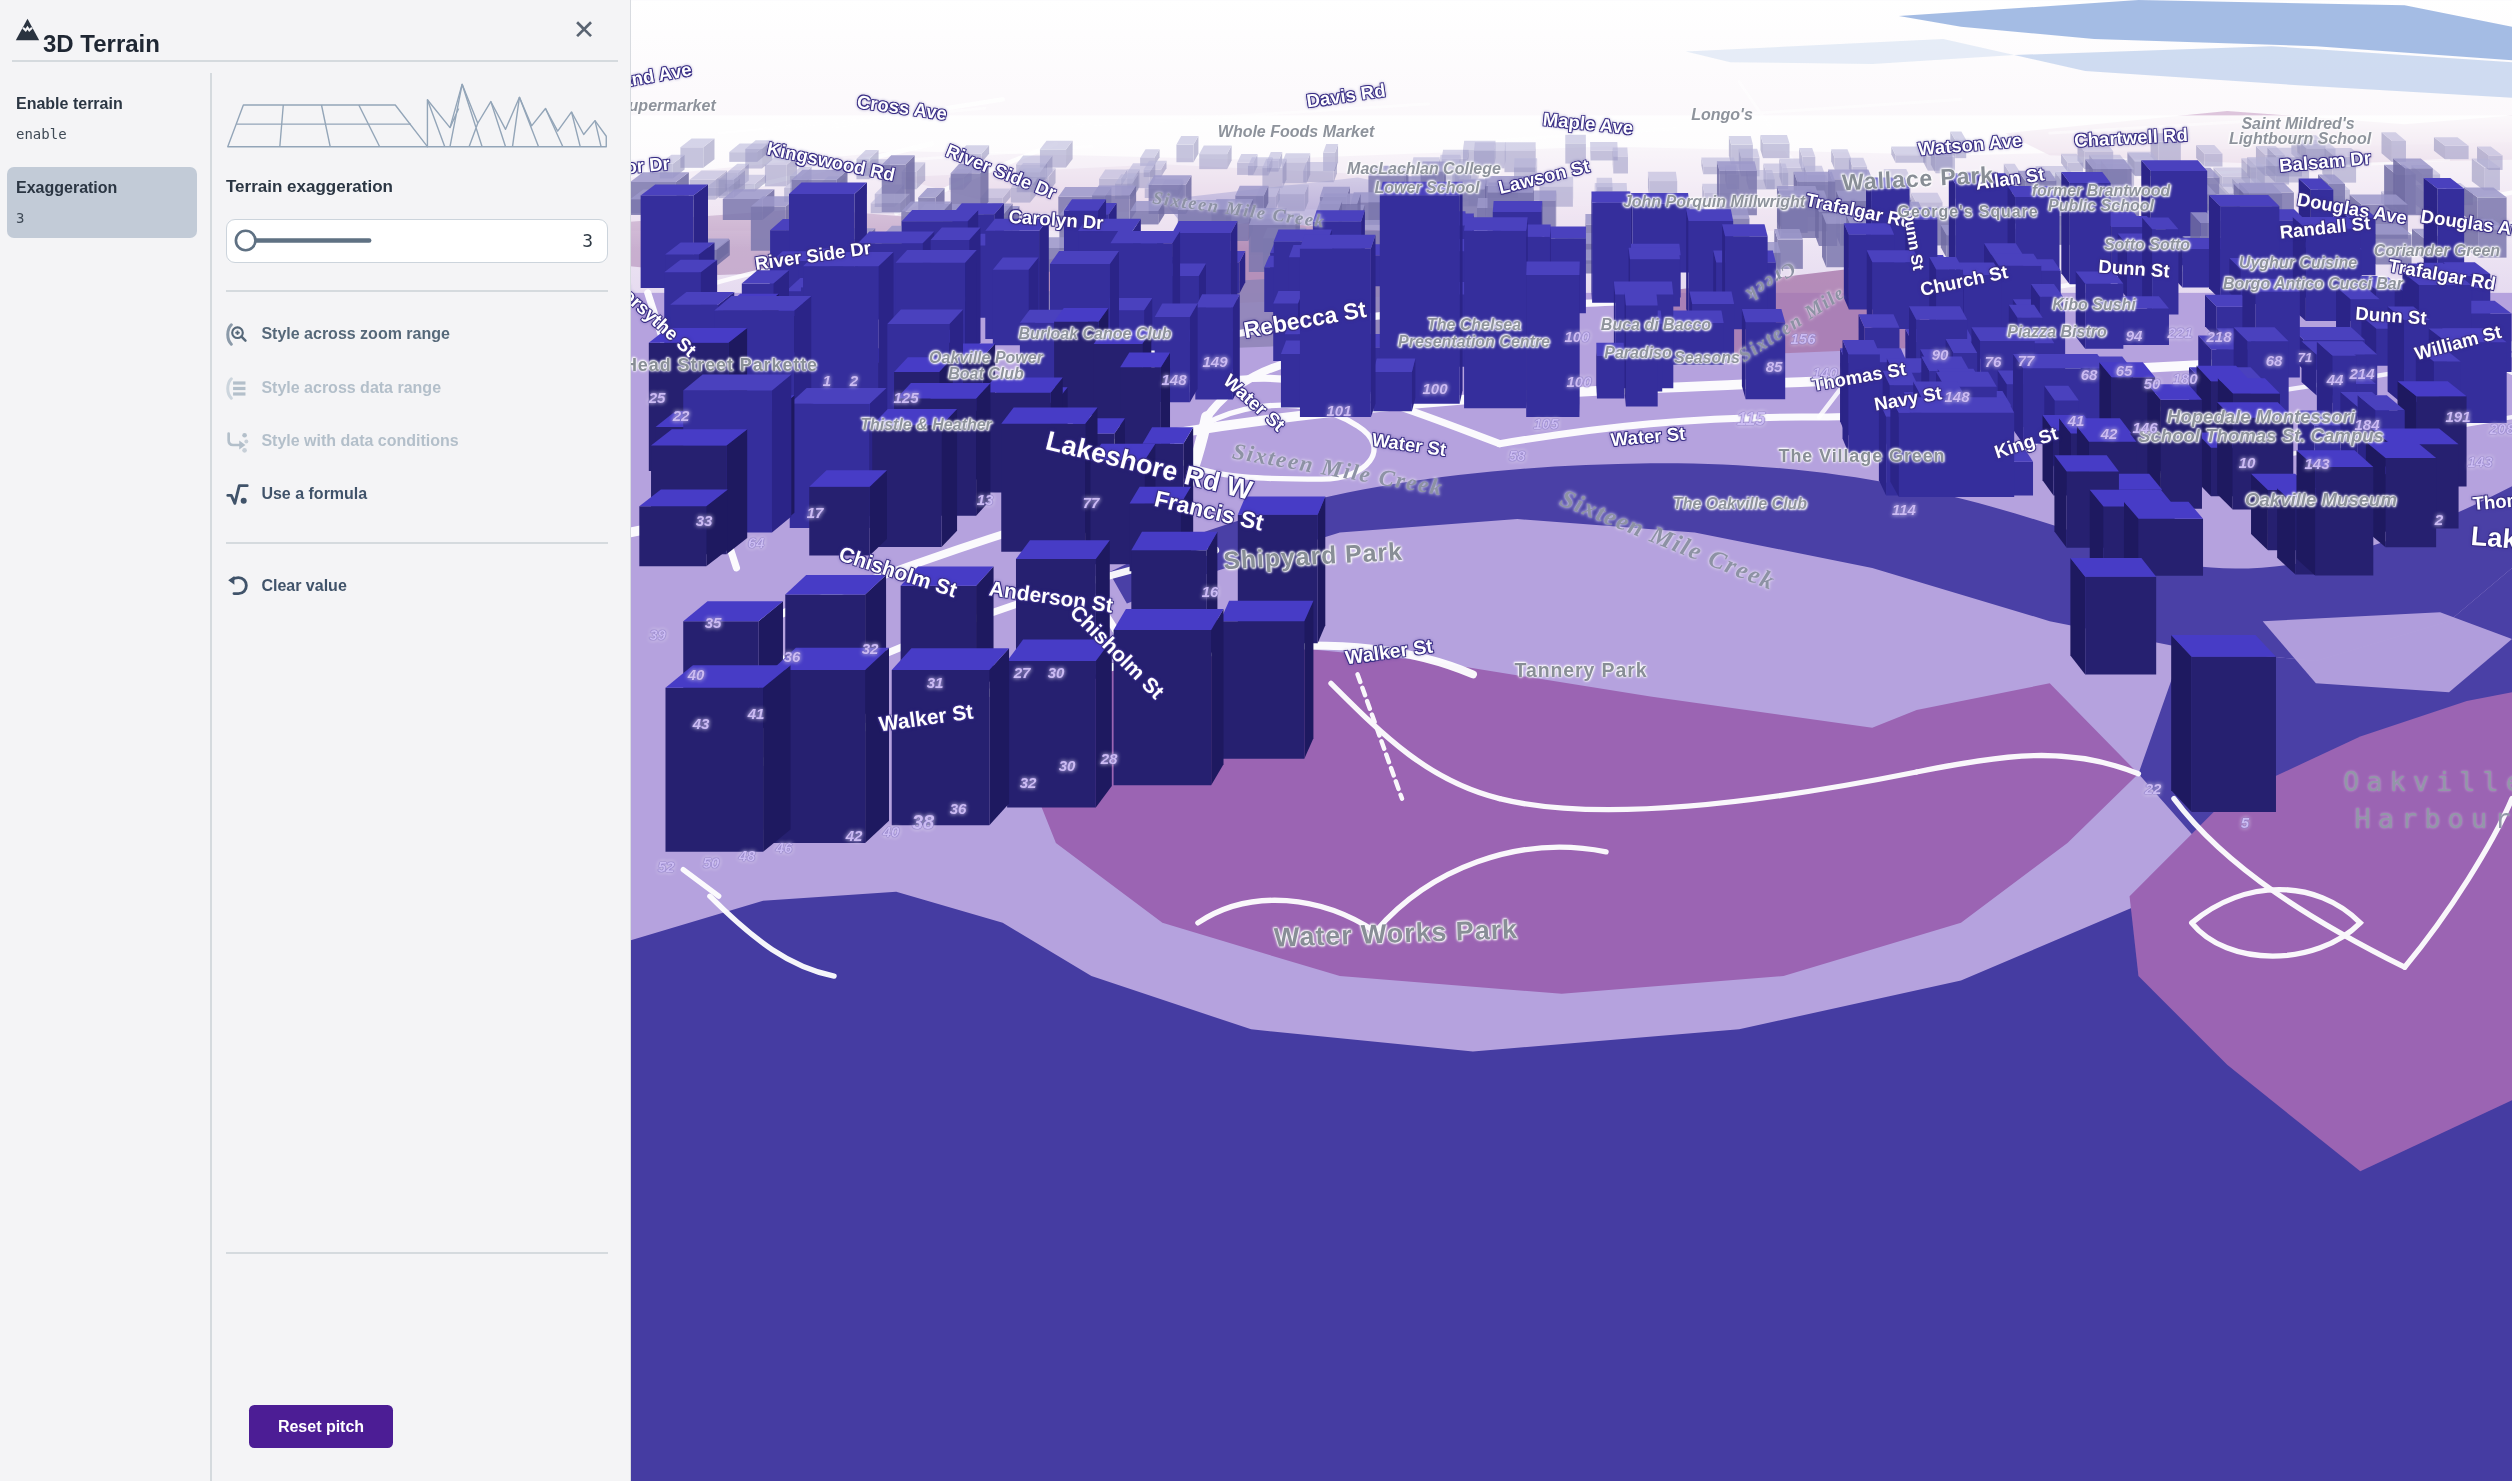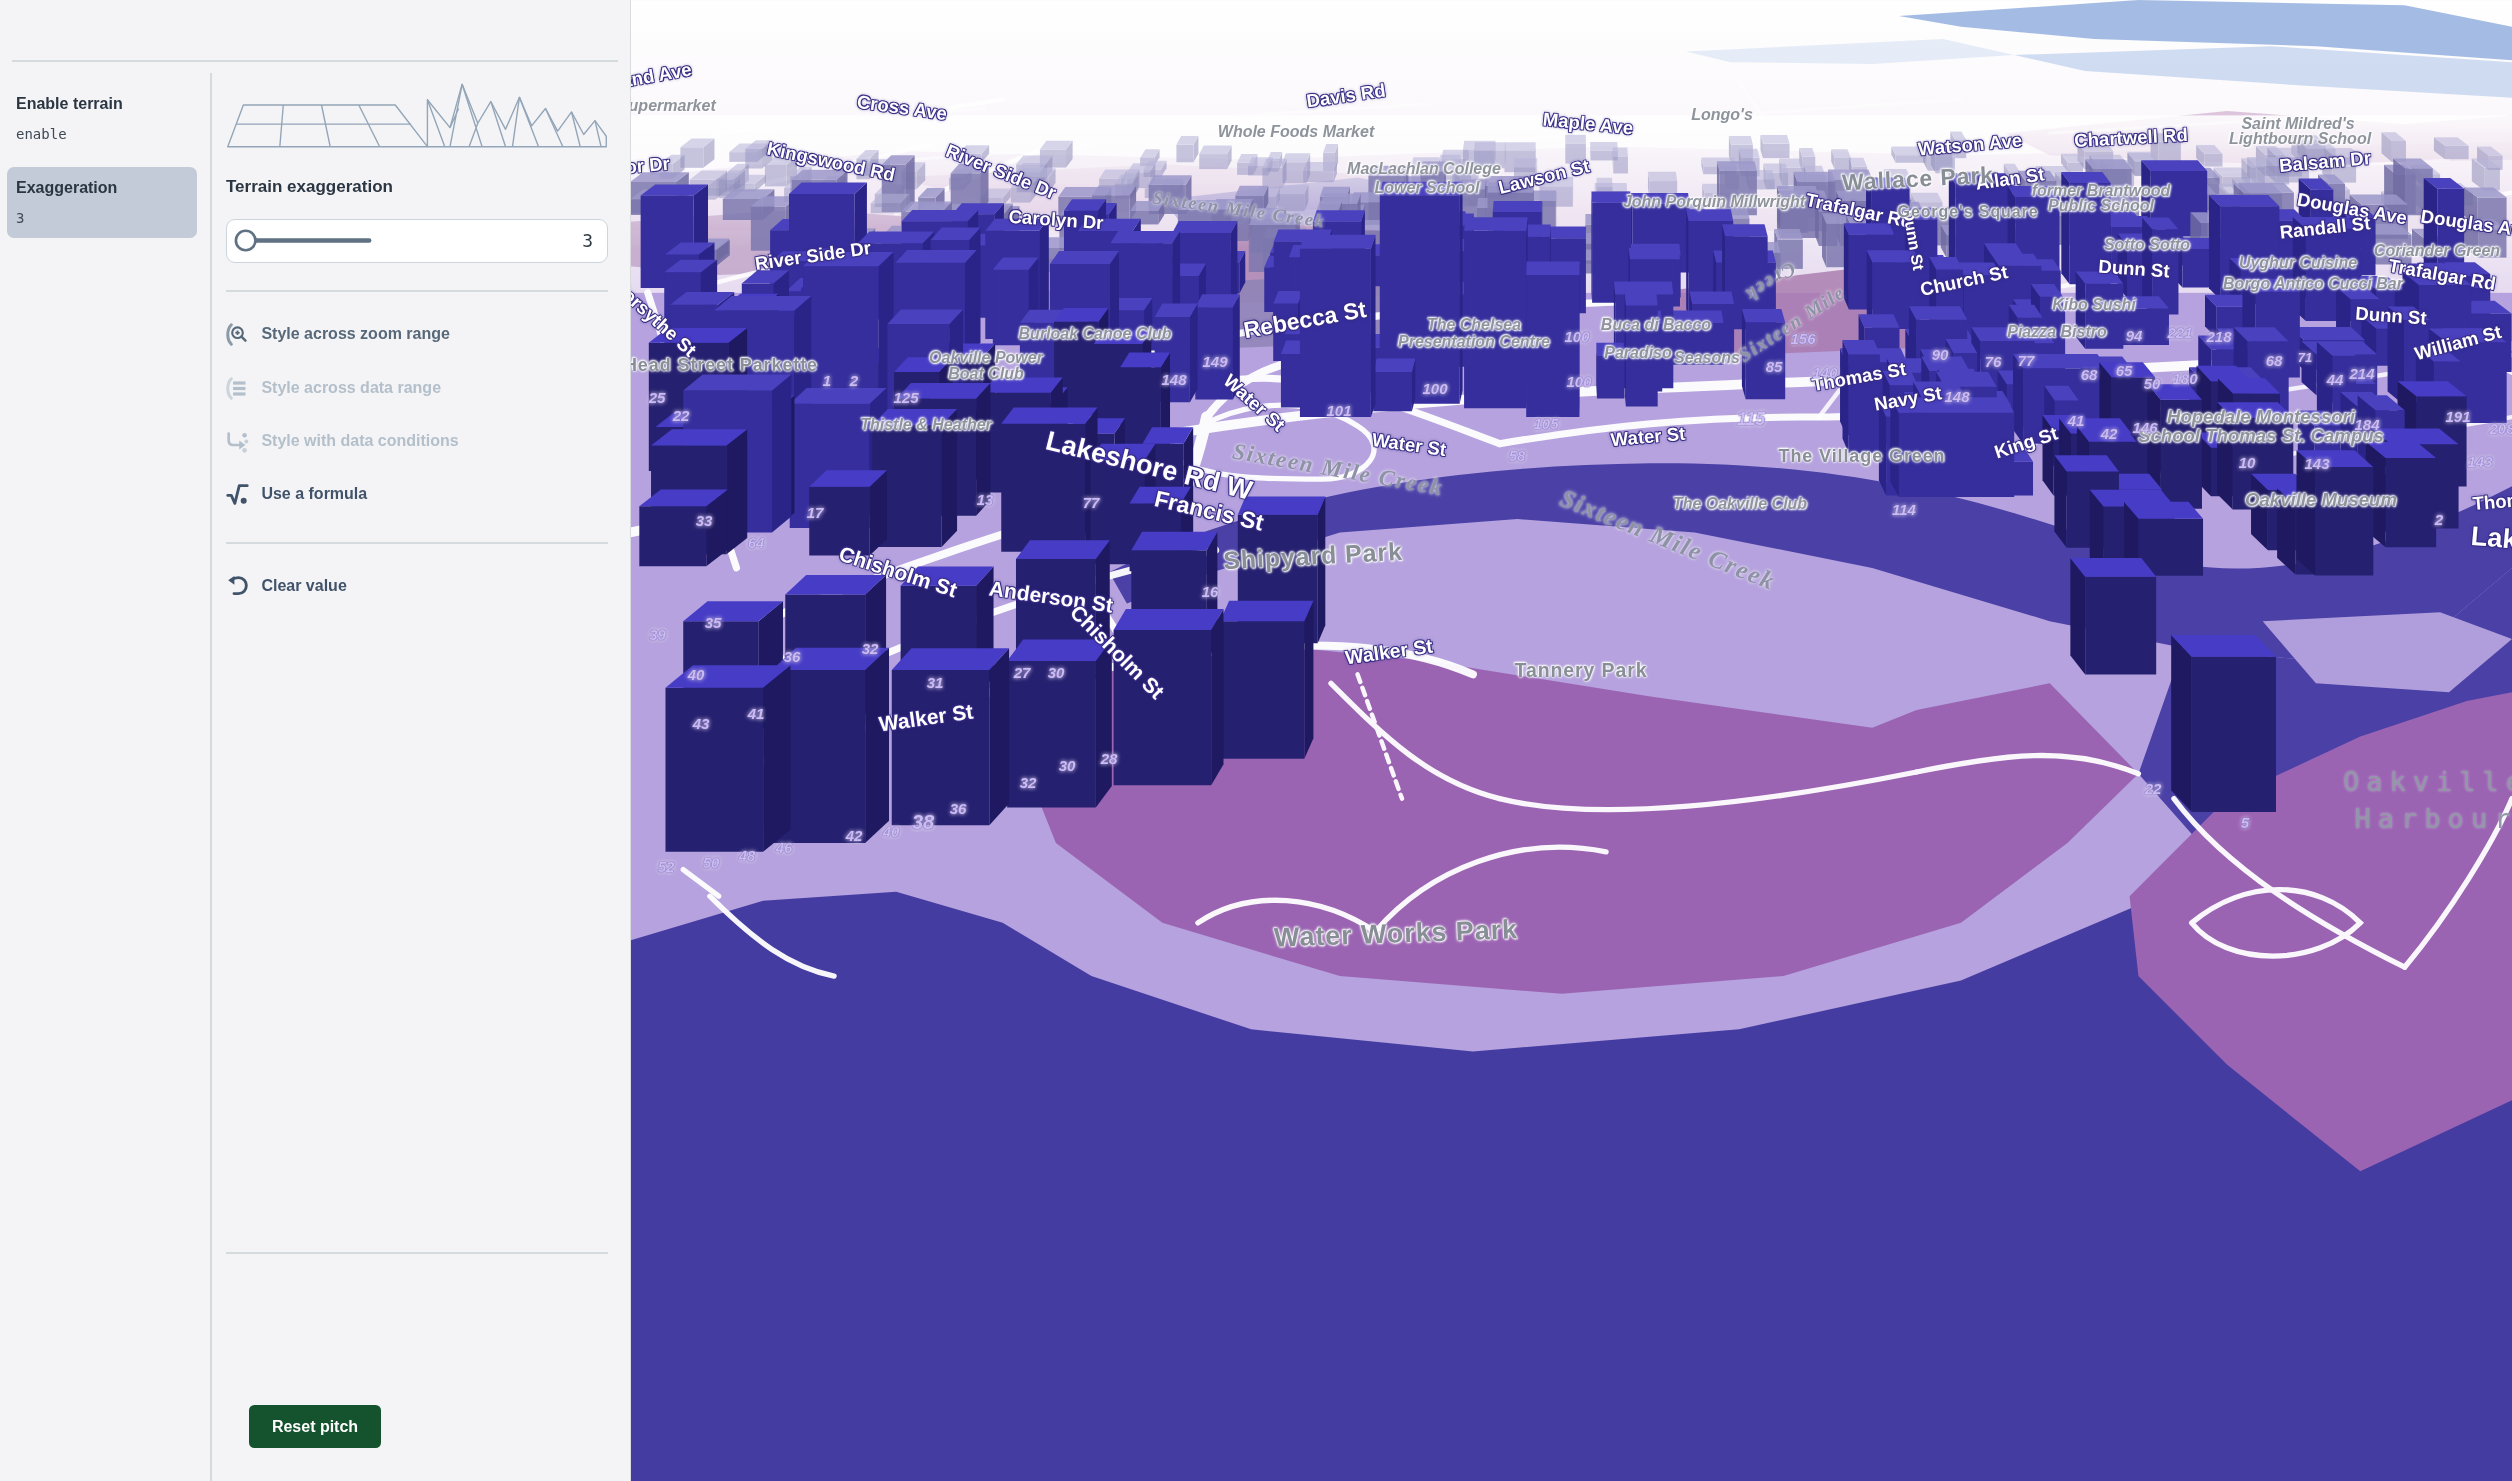--- a/index.html
+++ b/index.html
@@ -31,21 +31,21 @@
   #slider-label{position:absolute;left:226px;top:177px;font-size:17px;font-weight:700;color:#2b3643;}
   #slider-box{position:absolute;left:226px;top:219px;width:382px;height:44px;background:#fff;border:1.8px solid #ccd4dc;border-radius:9px;box-sizing:border-box;cursor:pointer;}
   #slider-val{position:absolute;right:14px;top:9.8px;font-size:18px;font-family:"DejaVu Sans Mono",monospace;color:#2f3a45;}
   .menu-row{position:absolute;left:226px;width:382px;height:30px;background:transparent;border:none;text-align:left;display:flex;align-items:center;gap:12.4px;font-size:16px;font-weight:700;cursor:pointer;padding:0;font-family:"Liberation Sans",sans-serif;}
   .menu-row.en1{color:#566879;}
   .menu-row.dis{color:#b3bfca;cursor:default;}
   .menu-row.en2{color:#40536a;}
   .menu-row svg{flex:0 0 auto;}
   #notice{position:absolute;left:226px;top:1267px;width:382px;height:204px;background:#e9ecfb;border-radius:7px;box-sizing:border-box;padding:23px 23px;color:#4a5b6d;font-size:15.5px;line-height:29px;}
   kbd{font-family:"DejaVu Sans Mono",monospace;font-size:13.3px;background:#fbfcfe;border:1.8px solid #c3cbd4;border-radius:5.3px;padding:1.8px 7px;color:#4a5b6d;}
-  #reset-btn{position:absolute;left:249px;top:1405px;width:132px;height:43px;background:#14532d;color:#fff;font-weight:700;font-size:16px;border:none;border-radius:5.3px;cursor:pointer;font-family:"Liberation Sans",sans-serif;}
+  #reset-btn{position:absolute;left:249px;top:1405px;width:144px;height:43px;background:#4c1d95;color:#fff;font-weight:700;font-size:16px;border:none;border-radius:5.3px;cursor:pointer;font-family:"Liberation Sans",sans-serif;}
 </style>
 </head>
 <body>
 
 <div id="app">
 
   <div id="map">
     <svg id="scene" width="1882" height="1481" viewBox="0 0 2121 1669">
       <defs>
         <linearGradient id="sky" x1="0" y1="0" x2="0" y2="1">
@@ -2745,20 +2745,28 @@
         <div class="lbl num" style="left: 1687px; top: 463px; font-size: 15px; transform: translate(-50%, -50%) rotate(0deg);">143</div>
         <div class="lbl num" style="left: 1850px; top: 461px; font-size: 15px; transform: translate(-50%, -50%) rotate(0deg);">143</div>
         <div class="lbl num" style="left: 1274px; top: 509px; font-size: 15px; transform: translate(-50%, -50%) rotate(0deg);">114</div>
         <div class="lbl num" style="left: 1809px; top: 519px; font-size: 15px; transform: translate(-50%, -50%) rotate(0deg);">2</div>
         <div class="lbl num" style="left: 1523px; top: 788px; font-size: 15px; transform: translate(-50%, -50%) rotate(0deg);">22</div>
         <div class="lbl num" style="left: 1615px; top: 822px; font-size: 15px; transform: translate(-50%, -50%) rotate(0deg);">5</div>
       </div>
   </div>
 
   <aside id="panel">
+    <div id="panel-header">
+      <svg id="mtn-icon" width="27" height="27" viewBox="0 0 30 30">
+        <polygon points="15,3 28,27 2,27" fill="#2a3340"></polygon>
+        <polyline points="10,13 13,16 15,13 17,16 20,13" fill="none" stroke="#f4f4f6" stroke-width="2.4"></polyline>
+      </svg>
+      <h1 id="panel-title">3D Terrain</h1>
+      <button id="close-btn">✕</button>
+    </div>
     <div class="hdiv" style="left:12.4px;top:60px;width:606px;"></div>
     <div id="vdiv"></div>
 
     <div class="field" style="top:83px;">
       <div class="flabel">Enable terrain</div>
       <div class="fvalue">enable</div>
     </div>
     <div class="field sel" style="top:167px;">
       <div class="flabel">Exaggeration</div>
       <div class="fvalue">3</div>

